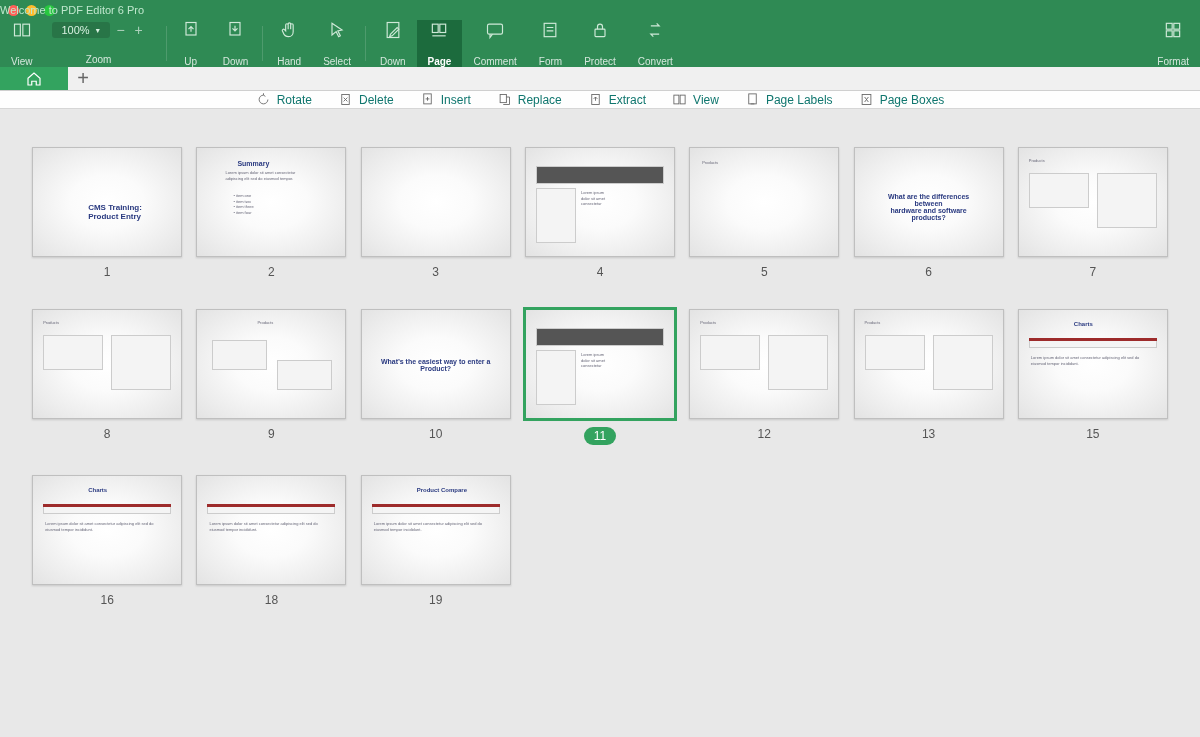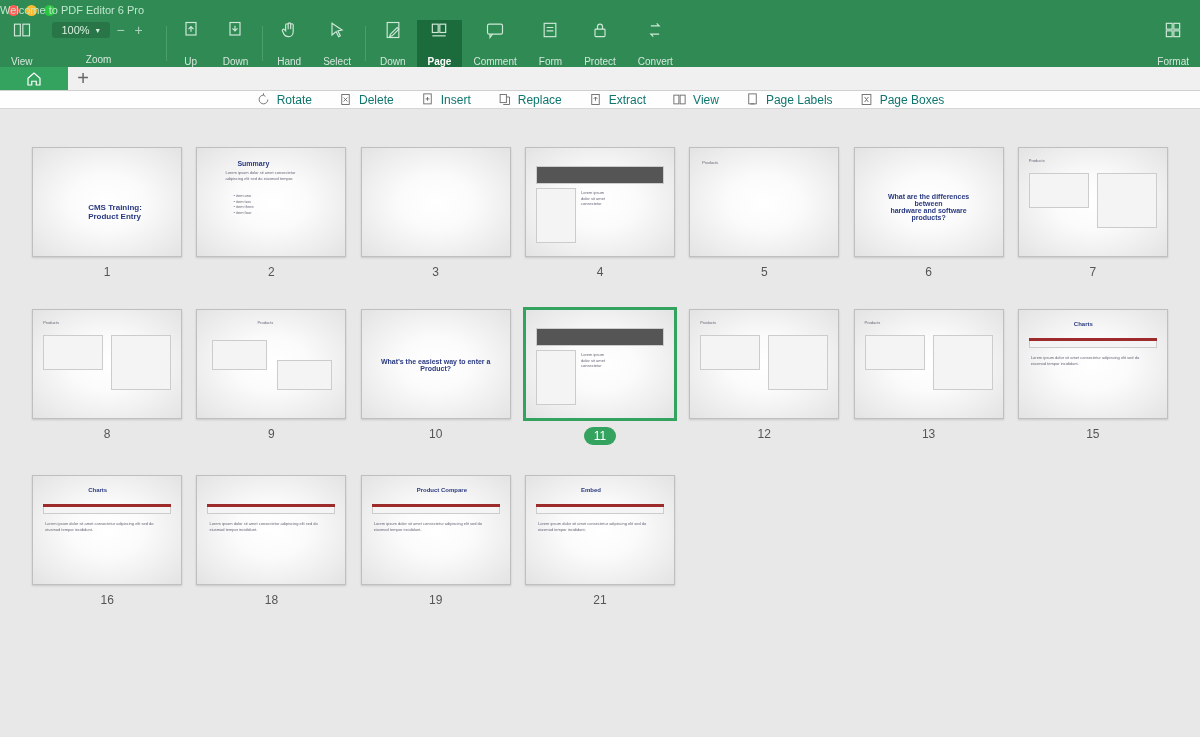--- a/index.html
+++ b/index.html
@@ -387,23 +387,14 @@
       </div>
       <div class="thumb-cell">
         <div class="thumb">
           <div class="ph-text" style="left:55px;top:10px;font-size:6px;color:#2a3a80;font-weight:700;">Product Compare</div>
           <div class="ph-box" style="left:10px;top:28px;right:10px;height:10px;"></div>
           <div class="ph-bar" style="left:10px;top:28px;right:10px;height:3px;"></div>
           <div class="ph-text" style="left:12px;top:45px;right:12px;">Lorem ipsum dolor sit amet consectetur adipiscing elit sed do eiusmod tempor incididunt.</div>
         </div>
         <div class="page-num">19</div>
       </div>
-      <div class="thumb-cell">
-        <div class="thumb">
-          <div class="ph-text" style="left:55px;top:10px;font-size:6px;color:#2a3a80;font-weight:700;">Embed</div>
-          <div class="ph-box" style="left:10px;top:28px;right:10px;height:10px;"></div>
-          <div class="ph-bar" style="left:10px;top:28px;right:10px;height:3px;"></div>
-          <div class="ph-text" style="left:12px;top:45px;right:12px;">Lorem ipsum dolor sit amet consectetur adipiscing elit sed do eiusmod tempor incididunt.</div>
-        </div>
-        <div class="page-num">21</div>
-      </div>
     </div>
 </div>
 
 </body></html>

